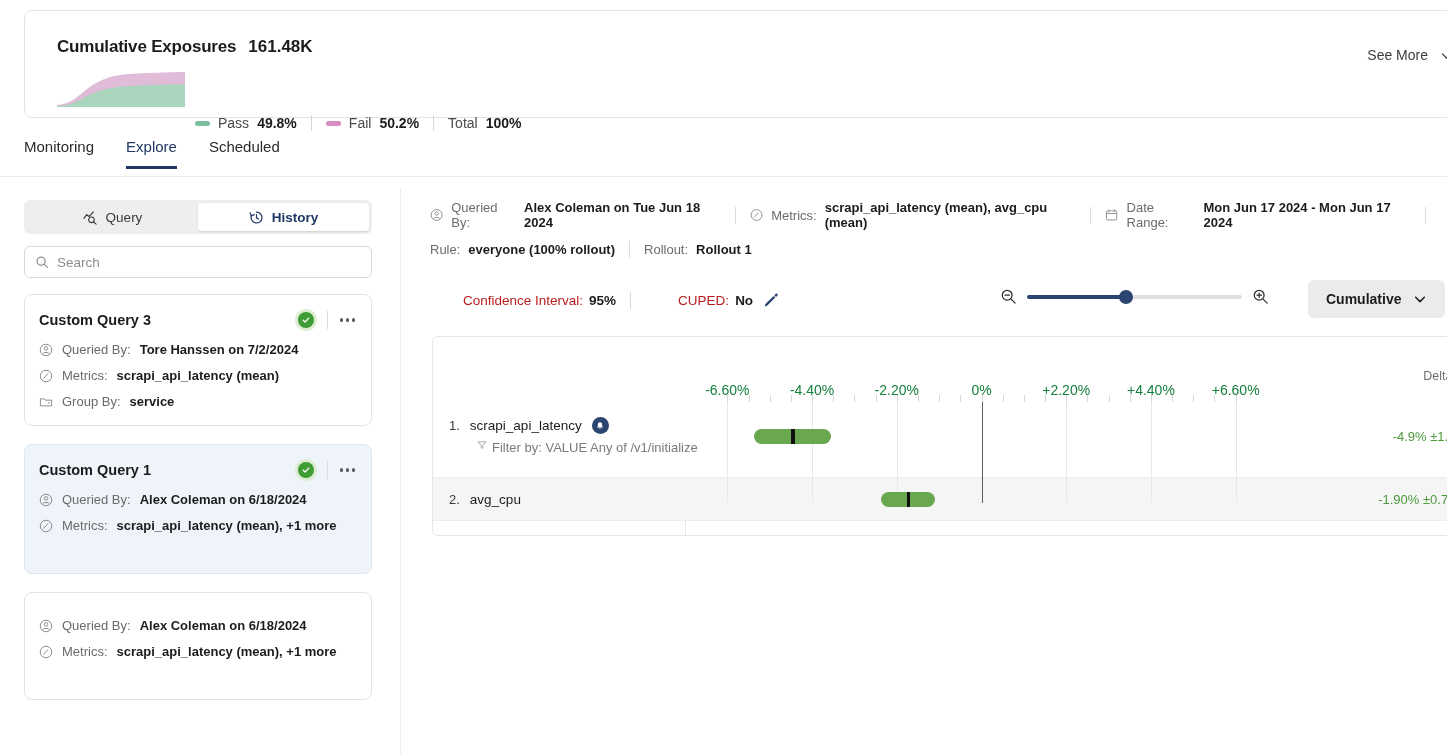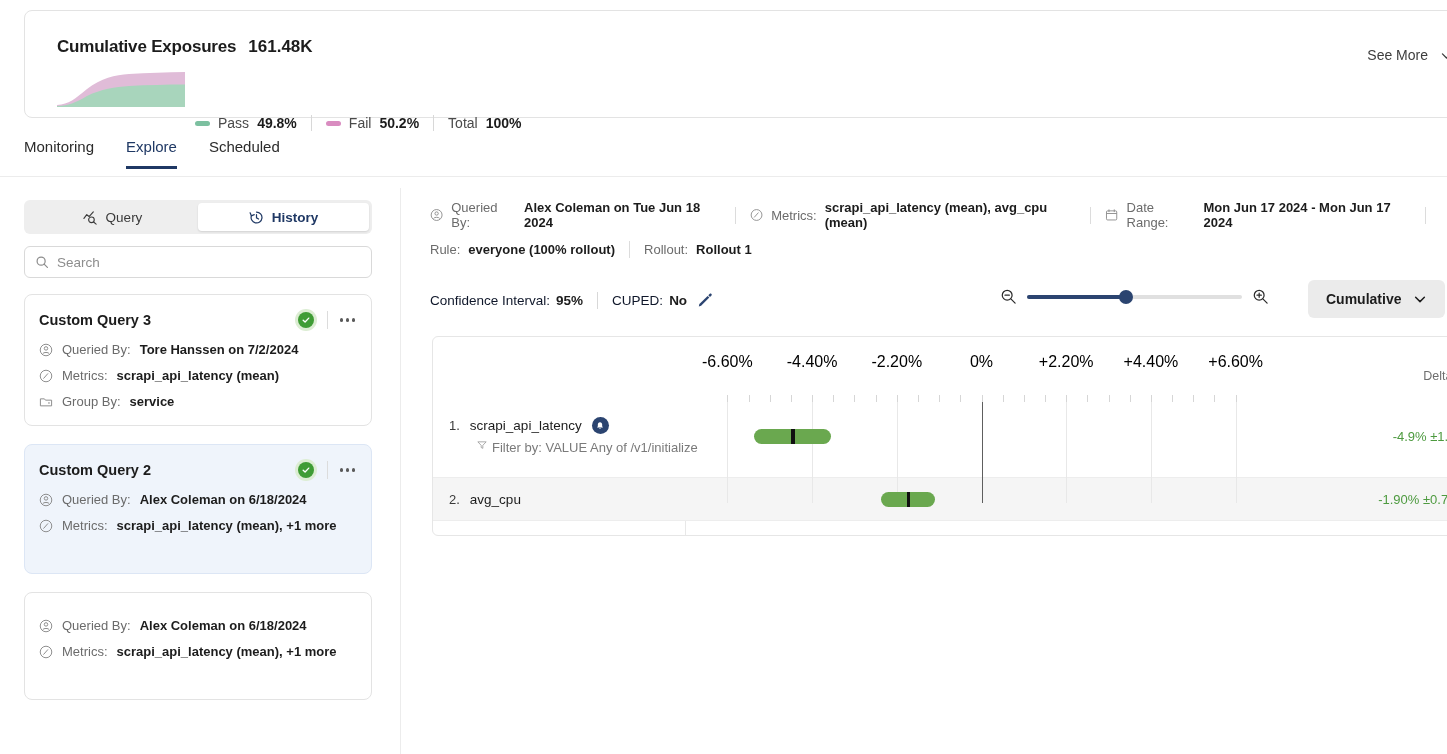--- a/index.html
+++ b/index.html
@@ -113,21 +113,21 @@
   .meta-bar { position: absolute; left: 430px; top: 200px; width: 1010px; }
   .meta-line1 { display: flex; align-items: center; font-size: 13px; }
   .meta-line2 { display: flex; align-items: center; font-size: 13px; margin-top: 11px; }
   .meta-item { display: flex; align-items: center; gap: 8px; padding-right: 14px; }
   .meta-item .lab { color: #6b6b6b; }
   .meta-item .val { color: #1c1c1c; font-weight: bold; }
   .meta-div { width: 1px; height: 17px; background: #dcdcdc; margin-right: 14px; }
 
   .controls { position: absolute; left: 430px; top: 288px; width: 1010px; height: 24px; display: flex; align-items: center; }
   .ctrl-item { display: flex; align-items: center; gap: 6px; font-size: 13.5px; }
-  .ctrl-item .lab { color: #0f172a; }
+  .ctrl-item .lab { color: #b91c1c; margin-left: 33px; }
   .ctrl-item .val { color: #1c1c1c; font-weight: bold; }
   .ctrl-div { width: 1px; height: 17px; background: #d8d8d8; margin: 0 14px; }
 
   .zoom-ctrl { position: absolute; left: 1000px; top: 288px; display: flex; align-items: center; gap: 10px; }
   .slider-track { width: 215px; height: 4px; background: #e0e0e0; border-radius: 2px; position: relative; cursor: pointer; }
   .slider-fill { position: absolute; left: 0; top: 0; height: 4px; width: 46%; background: #2b4470; border-radius: 2px; }
   .slider-thumb { position: absolute; left: 46%; top: 50%; width: 14px; height: 14px; margin-left: -7px; margin-top: -7px; background: #2b4470; border-radius: 50%; }
 
   .cumulative-btn {
     position: absolute; left: 1308px; top: 280px;
@@ -138,22 +138,22 @@
 
   
   .chart-card {
     position: absolute; left: 432px; top: 336px;
     width: 1050px; height: 200px;
     border: 1px solid #e6e6e6; border-top-left-radius: 6px; border-bottom-left-radius: 6px;
     background: #fff; overflow: hidden;
   }
   .axis-row { position: relative; height: 58px; }
   .axis-tick {
-    position: absolute; top: 16px; transform: translateX(-50%);
-    font-size: 16px; color: #000000; white-space: nowrap;
+    position: absolute; top: 45px; transform: translateX(-50%);
+    font-size: 14px; color: #15803d; white-space: nowrap;
   }
   .delta-head {
     position: absolute; top: 32px; right: 14px;
     font-size: 12.5px; color: #6e6e6e;
   }
 
   .plot { position: relative; height: 142px; }
   .grid-line { position: absolute; top: 0; bottom: 34px; width: 1px; background: #e8e8e8; }
   .grid-line.zero { background: #5e5e5e; width: 1.5px; }
   .minor-tick { position: absolute; top: 0; width: 1px; height: 7px; background: #d6d6d6; }
@@ -302,21 +302,21 @@
           <path d="M1.6 4.4 L6.2 4.4 L7.4 5.9 L14.4 5.9 L14.4 12.4 L1.6 12.4 Z" fill="none" stroke="#8a8a8a" stroke-width="1.1" stroke-linejoin="round"></path>
           <path d="M11.4 8 L11.4 10.2" stroke="#8a8a8a" stroke-width="1.1"></path>
         </svg>
         <span class="lab">Group By:</span>
         <span class="val">service</span>
       </div>
     </div>
 
     <div class="q-card selected" style="padding-bottom:40px">
       <div class="q-card-head">
-        <span class="q-card-title">Custom Query 2</span>
+        <span class="q-card-title">Custom Query 1</span>
         <span class="q-card-actions">
           <span class="check-badge">
             <span class="check-inner">
               <svg width="10" height="10" viewBox="0 0 12 12">
                   <path d="M2.6 6.2 L4.9 8.4 L9.3 3.7" fill="none" stroke="#ffffff" stroke-width="1.6" stroke-linecap="round" stroke-linejoin="round"></path>
                 </svg>
             </span>
           </span>
           <span class="vdiv"></span>
           <span class="ellipsis">

